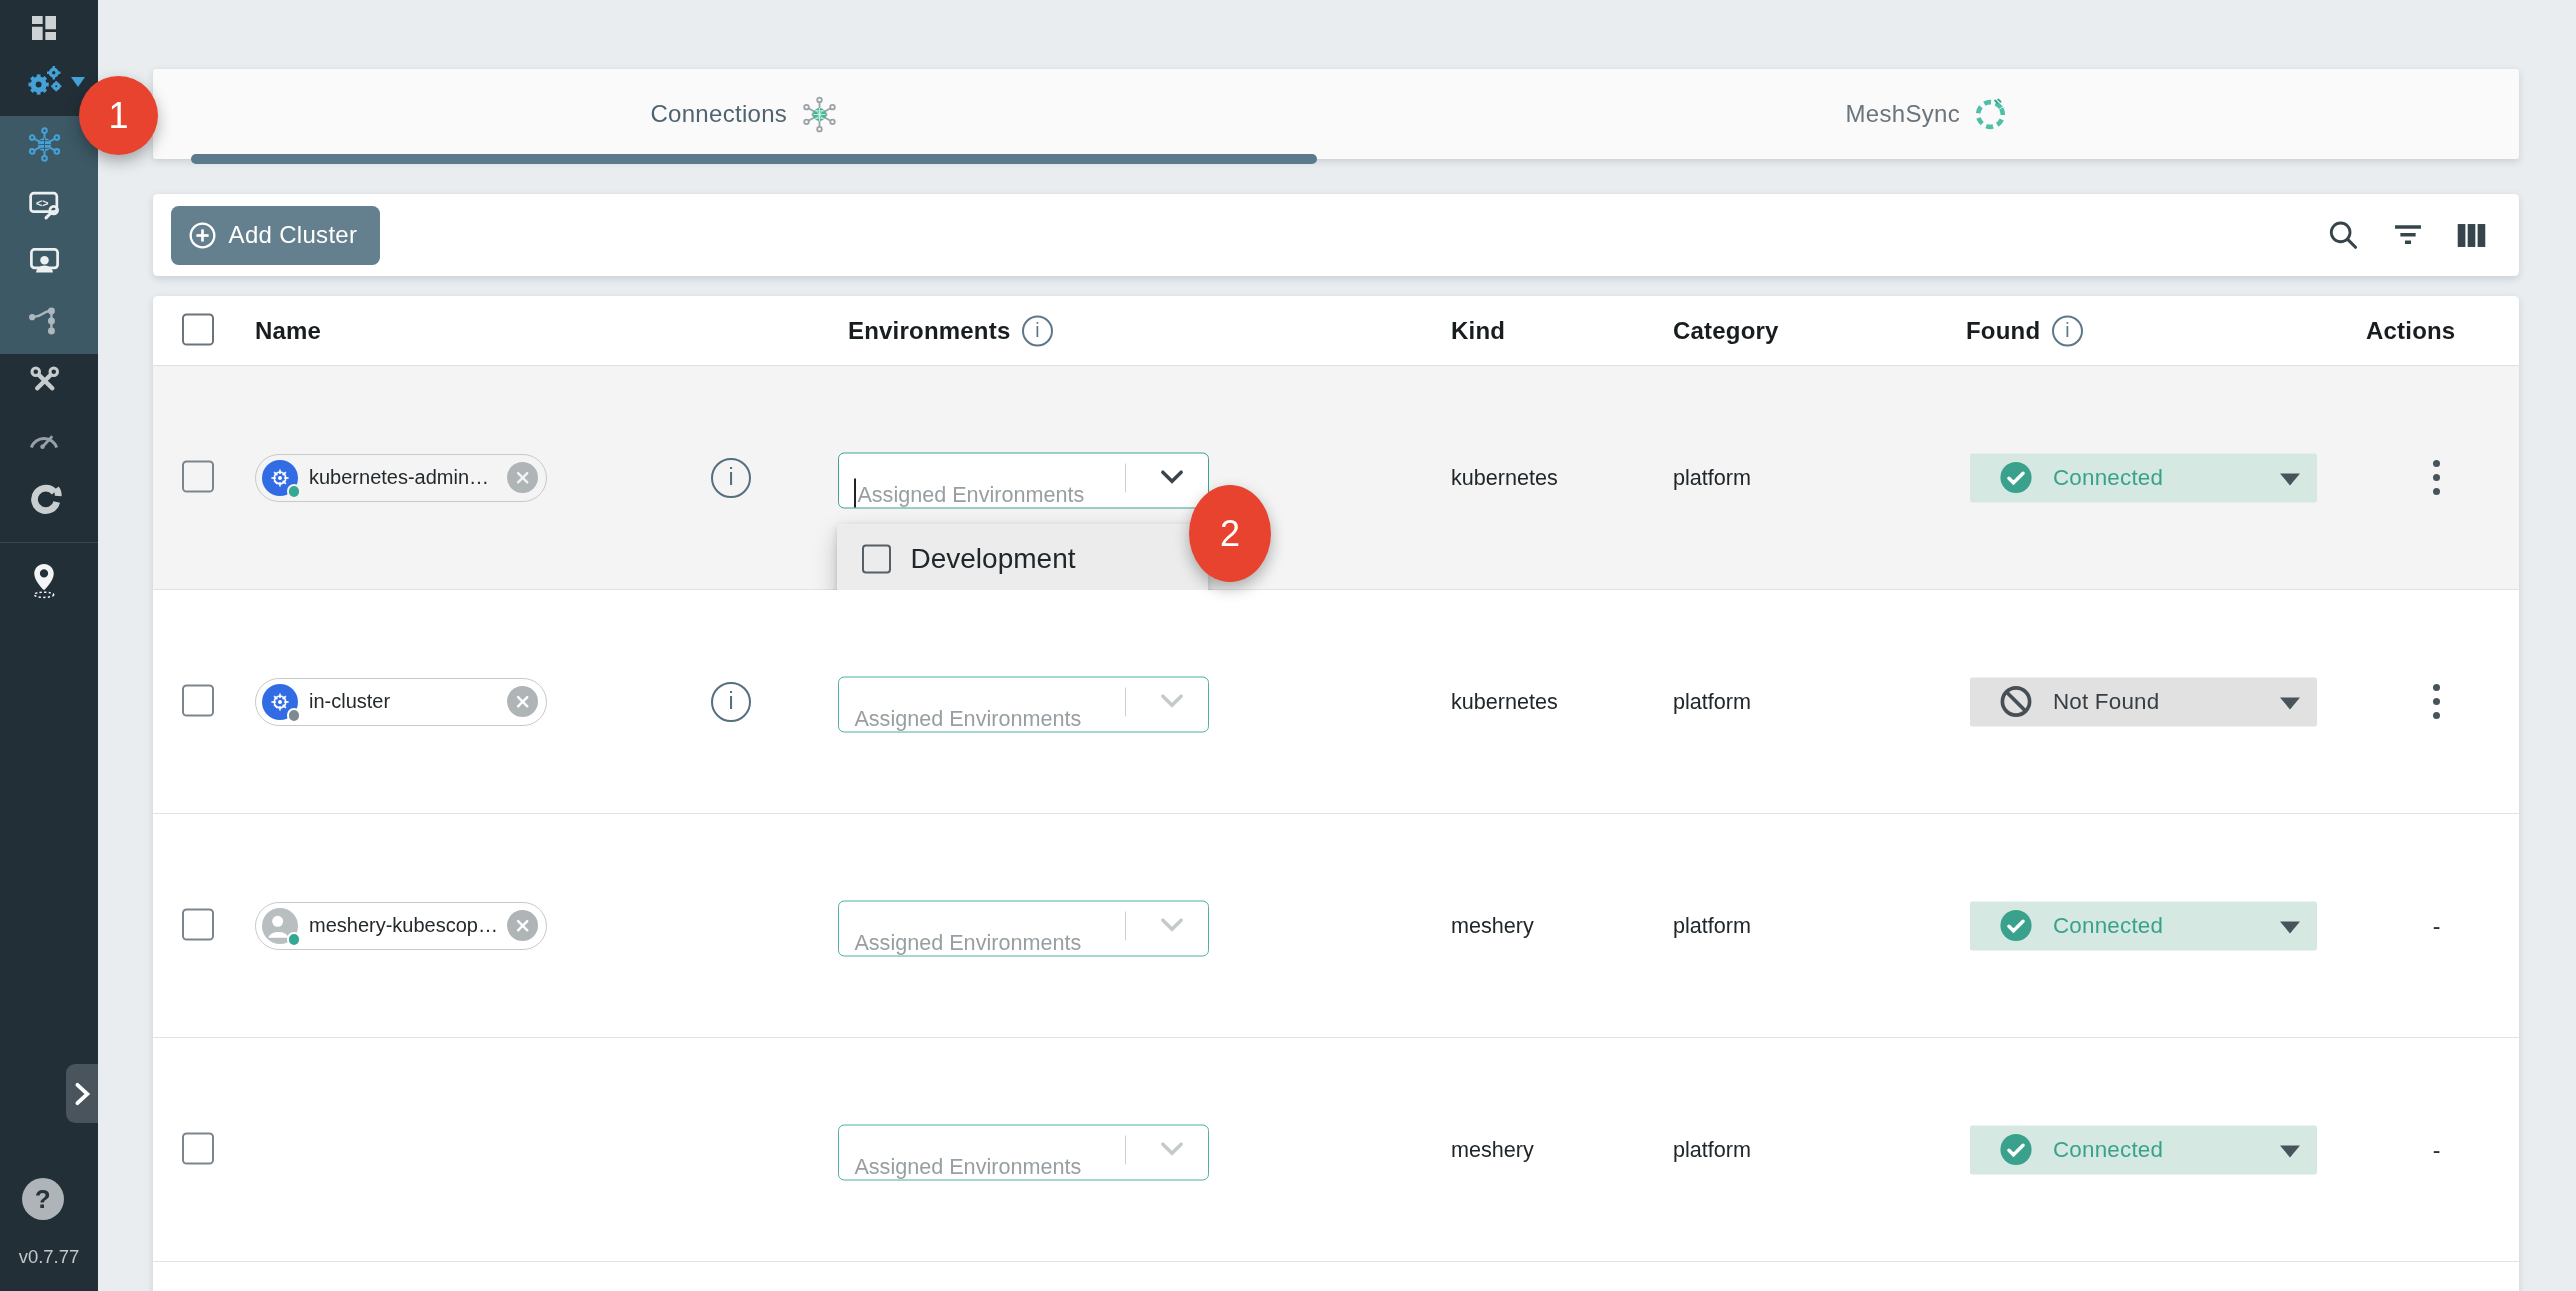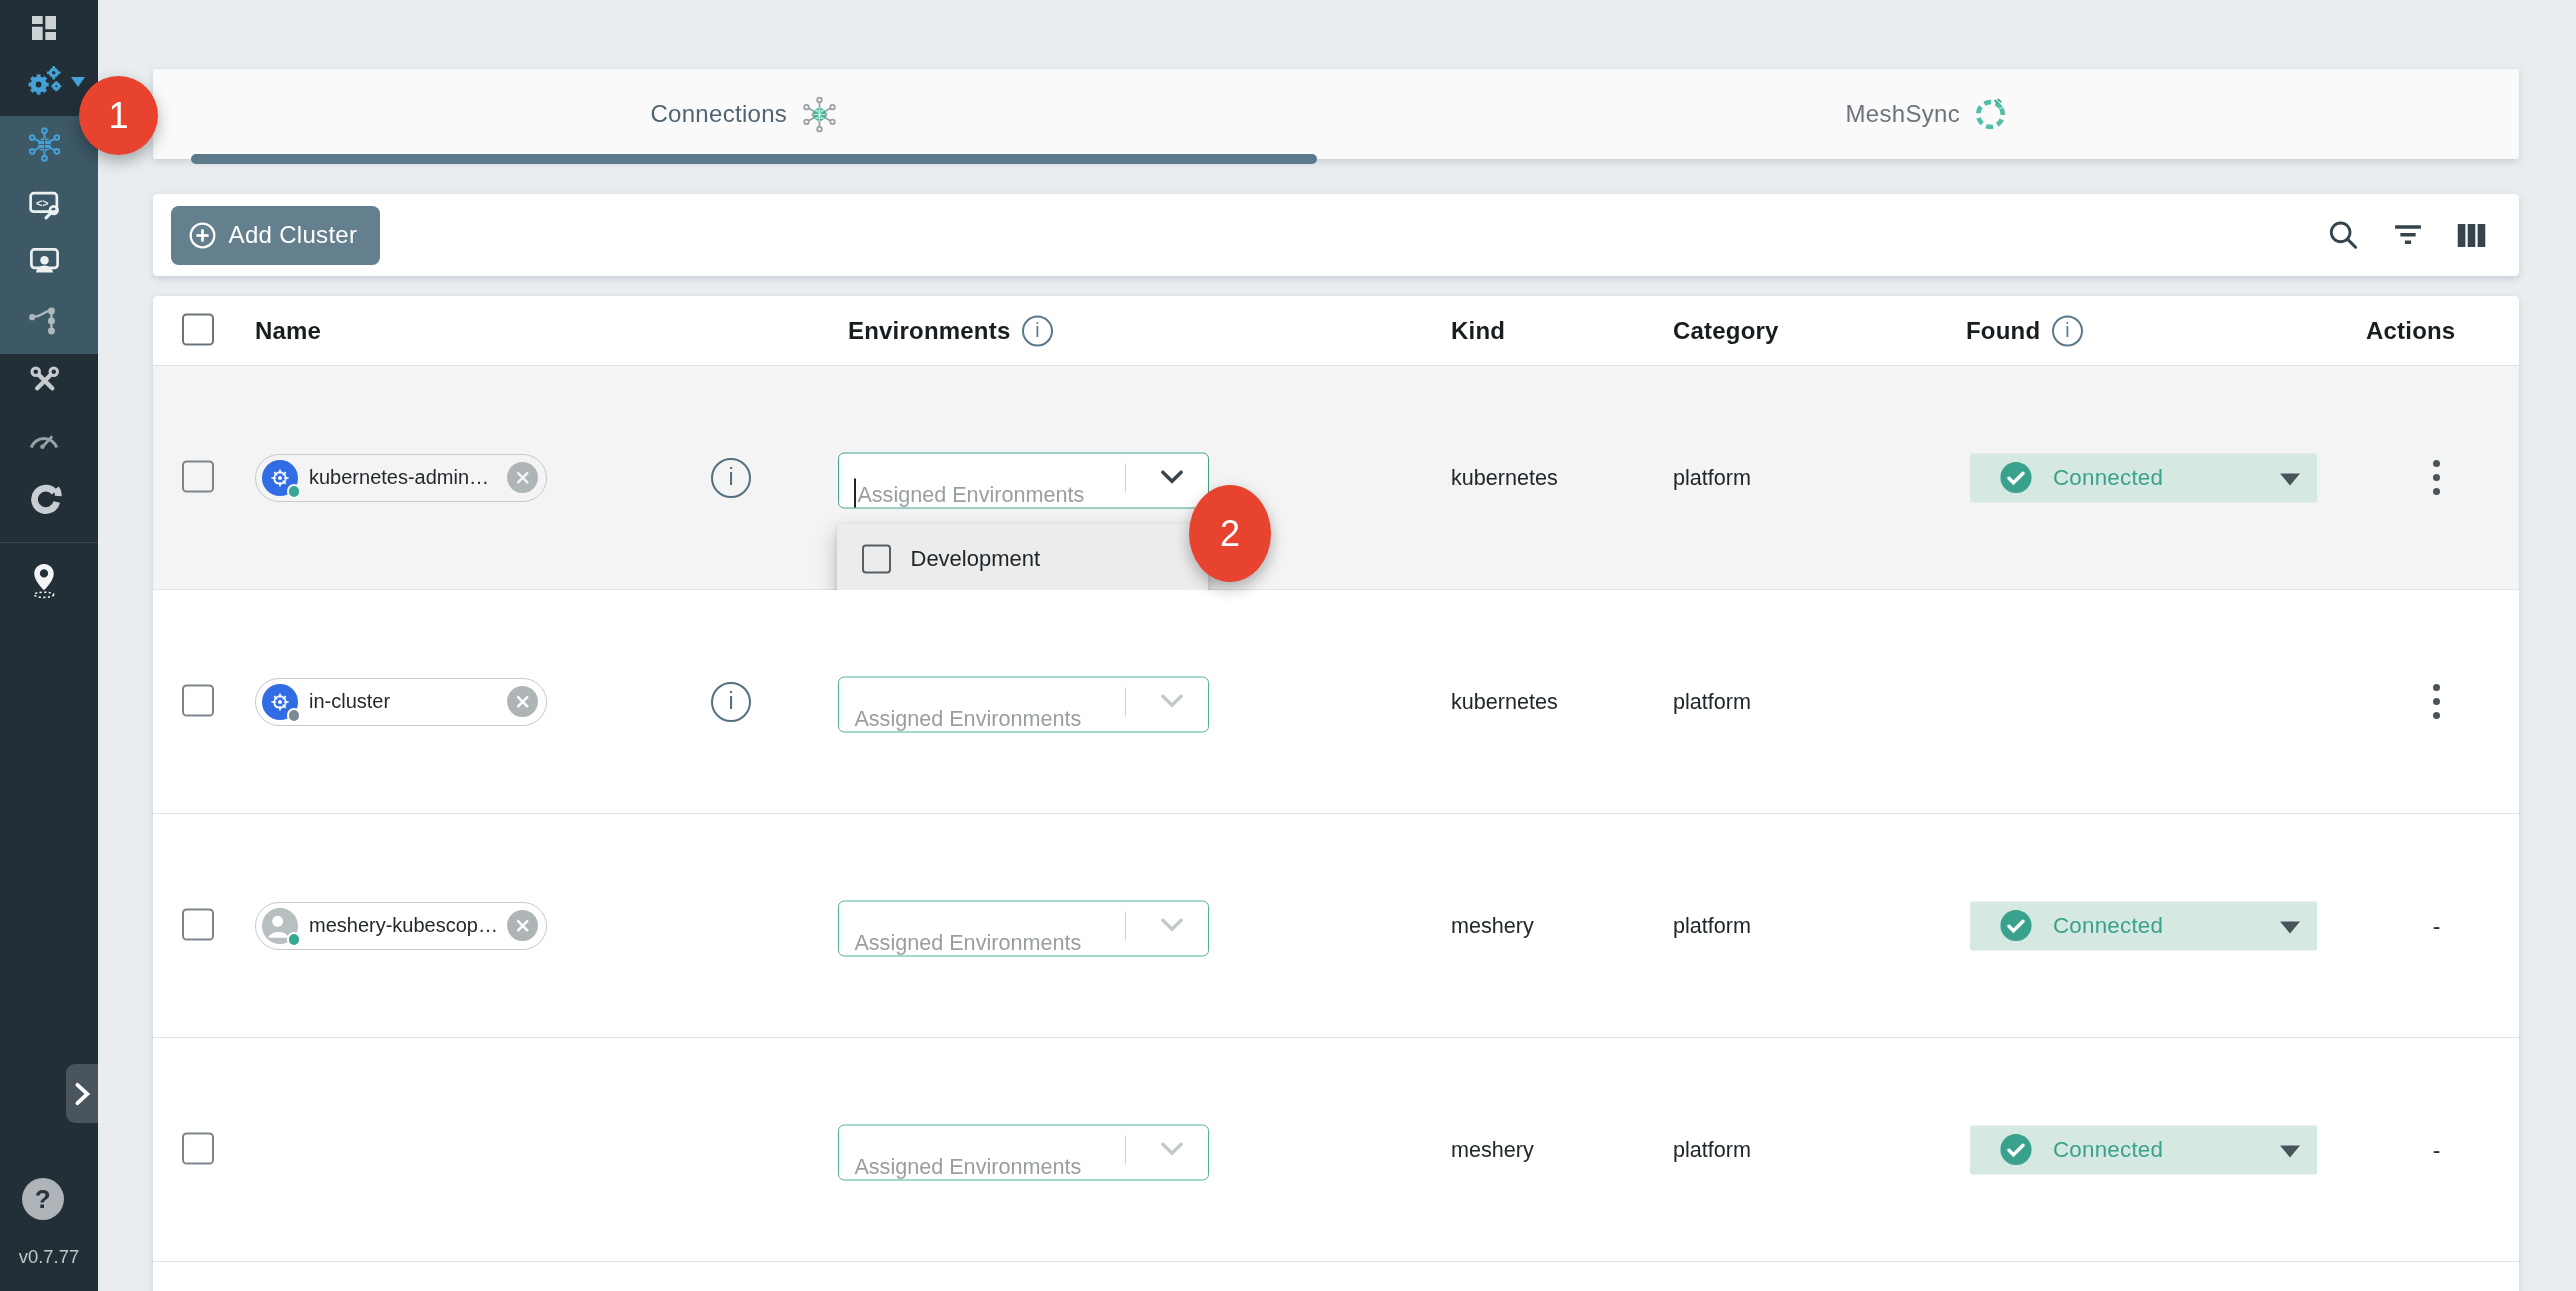--- a/index.html
+++ b/index.html
@@ -75,21 +75,21 @@
   .select.focused .sel-caret-line { display:block; }
   .sel-ph { margin-left:15.4px; font-size:21.6px; color:#989EA1; white-space:nowrap; }
   .select.focused .sel-ph { margin-left:1.5px; }
   .sel-div { position:absolute; right:82px; top:10.8px; width:1.5px; height:29px; background:#CCD0D2; }
   .sel-chev { position:absolute; right:23px; top:14px; }
 
   
   .menu { position:absolute; left:-1.5px; top:72px; width:371px; height:78px; background:#fff; border-radius:3.1px; box-shadow:0 9.3px 23px rgba(0,0,0,.22), 0 2.3px 6.2px rgba(0,0,0,.12); z-index:60; padding-bottom:8.5px; }
   .menu-opt { height:69px; background:#ECECEC; display:flex; align-items:center; gap:20px; padding-left:25px; cursor:pointer; }
   .menu-check { width:29px; height:29px; border:2.3px solid #565F65; border-radius:3.9px; background:#ECECEC; }
-  .menu-label { font-size:22px; color:#20272B; }
+  .menu-label { font-size:28px; color:#20272B; }
 
   
   .status-chip { width:347px; height:49px; border-radius:2.3px; display:flex; align-items:center; padding-left:29px; gap:20px; cursor:pointer; position:relative; }
   .st-connected { background:#D6E8E2; }
   .st-connected .st-label { color:#3AA18D; }
   .st-notfound { background:#E1E1E1; }
   .st-notfound .st-label { color:#373F44; }
   .st-label { font-size:22.4px; letter-spacing:0.2px; }
   .st-caret { position:absolute; right:17px; top:20px; width:0; height:0; border-left:10px solid transparent; border-right:10px solid transparent; border-top:12.4px solid #49545A; }
 
@@ -456,20 +456,28 @@
               <svg width="26" height="18.5" viewBox="0 0 34 24" fill="none" stroke="#C4C9CB" stroke-width="4.5" stroke-linecap="round">
                   <polyline points="5,6 17,18 29,6"></polyline>
                 </svg>
             </span>
           </div>
         </div>
 
         <span class="cell c-kind celltext">kubernetes</span>
         <span class="cell c-cat celltext">platform</span>
 
+        <div class="cell c-status status-chip st-notfound">
+          <svg width="34" height="34" viewBox="0 0 24 24" fill="none">
+              <circle cx="12" cy="12" r="9.6" stroke="#454F55" stroke-width="2.6"></circle>
+              <line x1="5.8" y1="5.8" x2="18.2" y2="18.2" stroke="#454F55" stroke-width="2.6"></line>
+            </svg>
+          <span class="st-label">Not Found</span>
+          <span class="st-caret"></span>
+        </div>
 
         <span class="cell c-act">
             <span class="kebab">
               <i></i>
               <i></i>
               <i></i>
             </span>
           </span>
       </div>
 

